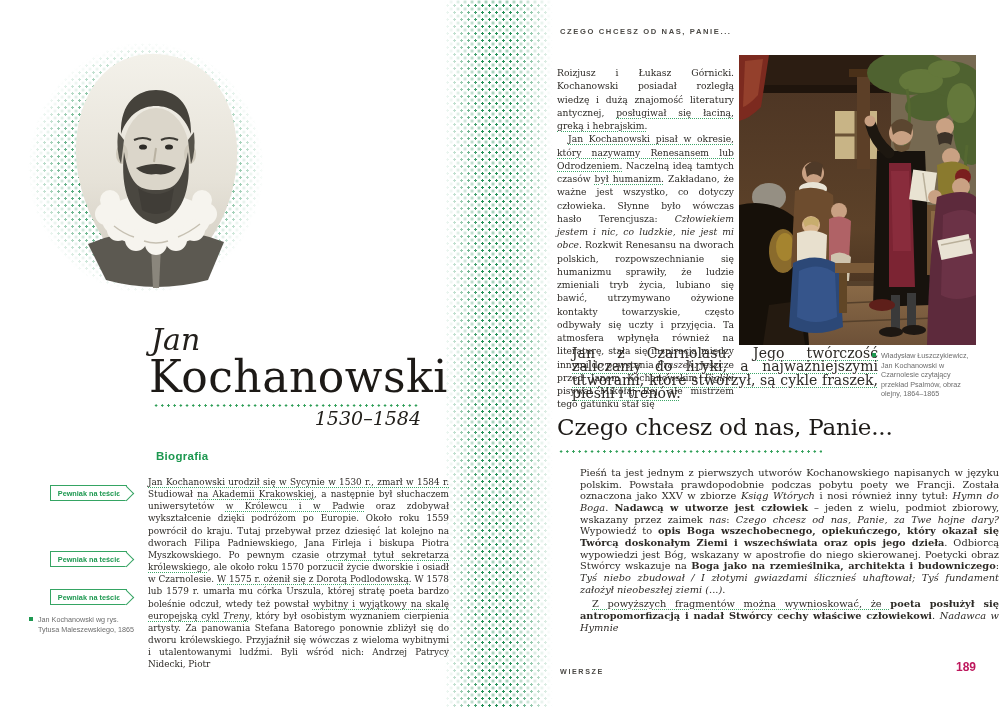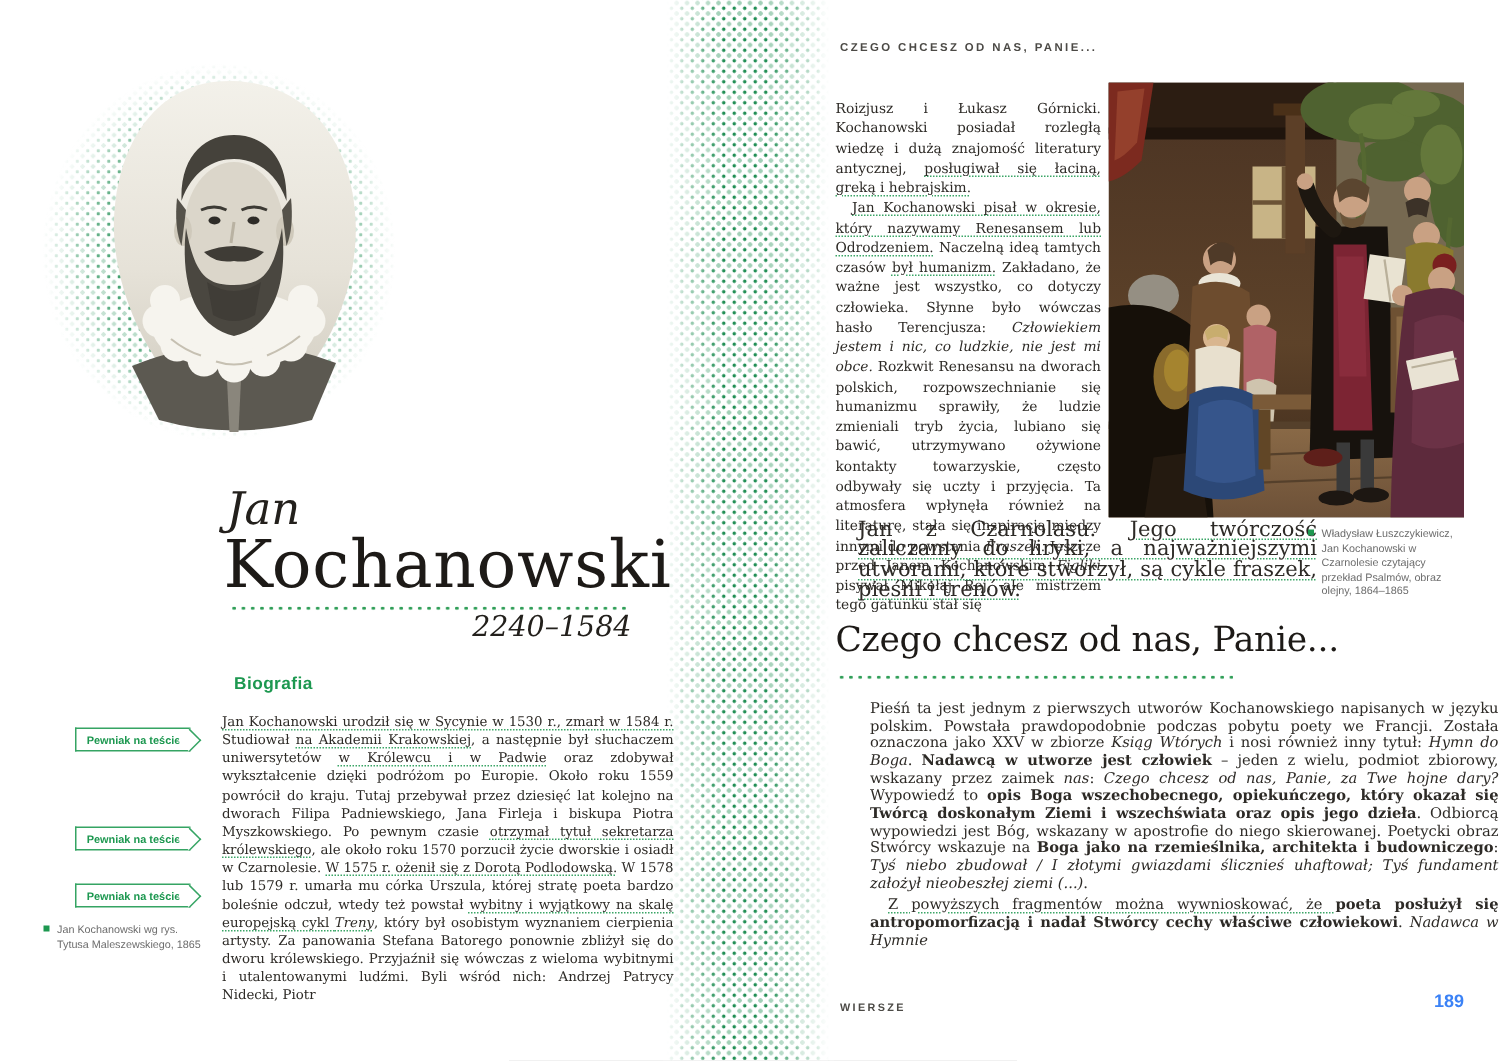--- a/index.html
+++ b/index.html
@@ -60,21 +60,21 @@
 
   .h2{left:557px;top:414px;font-size:23px;letter-spacing:-.2px;color:#1d1a17;}
   .rule-h2{left:558px;top:450px;width:264px;}
   .maintext{left:580px;top:467px;width:419px;font-size:9.8px;line-height:11.65px;text-align:justify;}
   .maintext p{margin:0;}
   .maintext p + p{margin-top:3px;text-indent:12px;}
 
   .footer-label{left:560px;top:667px;font-family:"Liberation Sans",sans-serif;font-size:7.2px;
                 letter-spacing:1.6px;color:#4c4a46;font-weight:bold;}
   .pagenum{left:926px;top:660px;width:50px;text-align:right;font-family:"Liberation Sans",sans-serif;
-           font-weight:bold;font-size:12px;color:#3b82f6;}
+           font-weight:bold;font-size:12px;color:#be185d;}
 
   
   .seg-b{font-weight:bold;}
   .seg-i{font-style:italic;}
   .seg-u{text-decoration:underline dotted #3aa566 1px;text-underline-offset:2.2px;}
 </style>
 </head>
 <body>
 
 <div class="spread">
@@ -131,21 +131,21 @@
 
       <path d="M78,120 Q98,112 118,120 Q110,128 98,126 Q86,128 78,120 Z" fill="#3f3c36"></path>
       <path d="M66,104 C62,142 72,170 98,176 C124,170 134,142 130,104 C124,136 116,142 98,142 C80,142 72,136 66,104 Z" fill="#4a4740"></path>
       <path d="M80,140 Q98,152 116,140 L112,162 Q98,170 84,162 Z" fill="#403d37"></path>
     </svg>
   </div>
 
   <div class="abs title-jan">Jan</div>
   <div class="abs title-last">Kochanowski</div>
   <div class="abs dotrule rule-title"></div>
-  <div class="abs title-dates">2240–1584</div>
+  <div class="abs title-dates">1530–1584</div>
 
   <div class="abs bio-label">Biografia</div>
   <div class="abs bio-text"><span class="seg-u">Jan Kochanowski urodził się w Sycynie w 1530 r., zmarł w 1584 r.</span><span> Studiował </span><span class="seg-u">na Akademii Krakowskiej</span><span>, a następnie był słuchaczem uniwersytetów </span><span class="seg-u">w Królewcu i w Padwie</span><span> oraz zdobywał wykształcenie dzięki podróżom po Europie. Około roku 1559 powrócił do kraju. Tutaj przebywał przez dziesięć lat kolejno na dworach Filipa Padniewskiego, Jana Firleja i biskupa Piotra Myszkowskiego. Po pewnym czasie </span><span class="seg-u">otrzymał tytuł sekretarza królewskiego</span><span>, ale około roku 1570 porzucił życie dworskie i osiadł w Czarnolesie. </span><span class="seg-u">W 1575 r. ożenił się z Dorotą Podlodowską.</span><span> W 1578 lub 1579 r. umarła mu córka Urszula, której stratę poeta bardzo boleśnie odczuł, wtedy też powstał </span><span class="seg-u">wybitny i wyjątkowy na skalę europejską cykl </span><span class="seg-i seg-u">Treny</span><span>, który był osobistym wyznaniem cierpienia artysty. Za panowania Stefana Batorego ponownie zbliżył się do dworu królewskiego. Przyjaźnił się wówczas z wieloma wybitnymi i utalentowanymi ludźmi. Byli wśród nich: Andrzej Patrycy Nidecki, Piotr</span></div>
 
   <div class="abs tag" style="top:485px;">
     <span>Pewniak na teście</span>
   </div>
   <div class="abs tag" style="top:551px;">
     <span>Pewniak na teście</span>
   </div>

